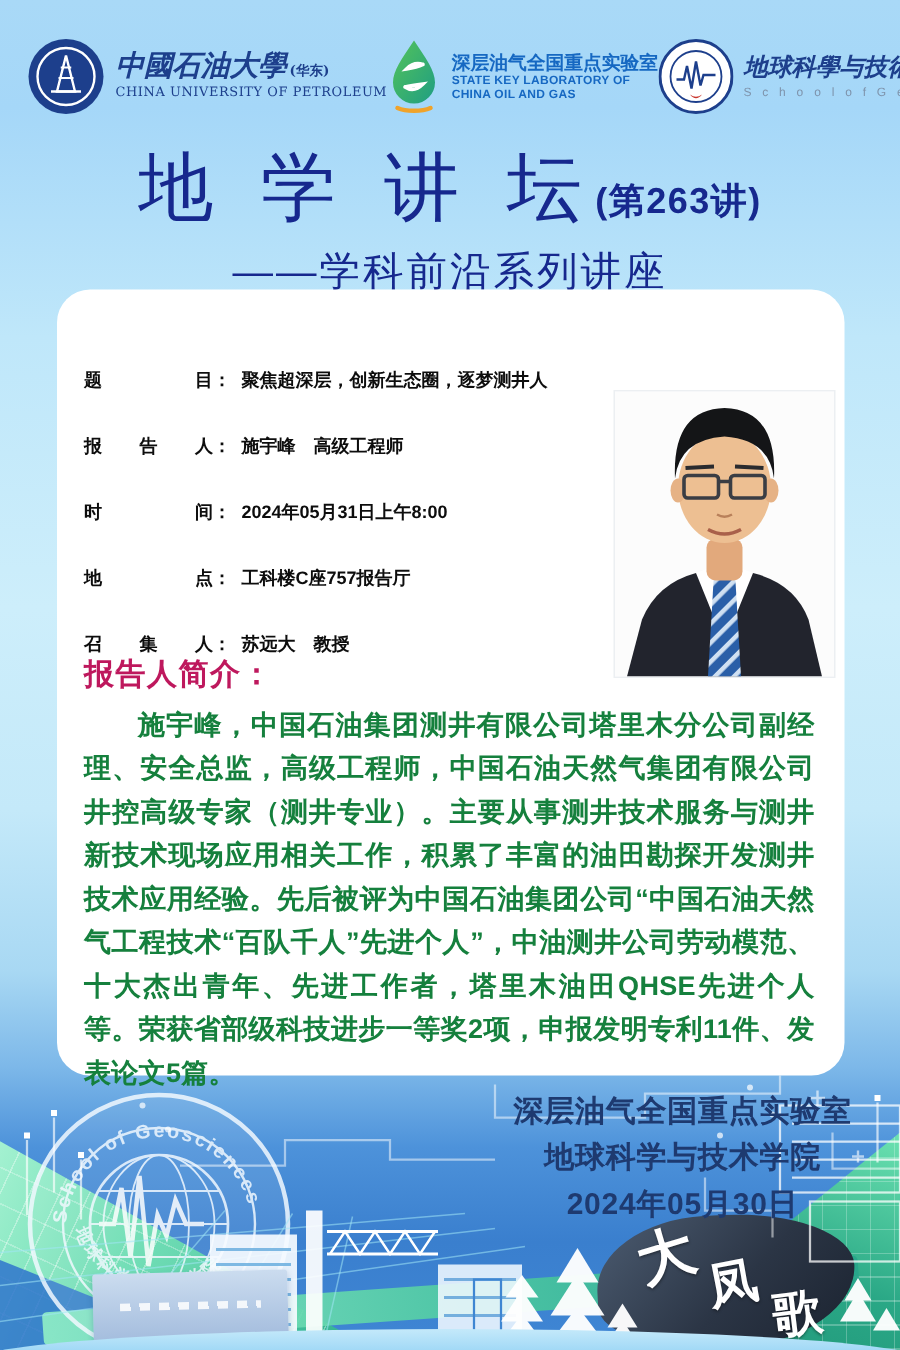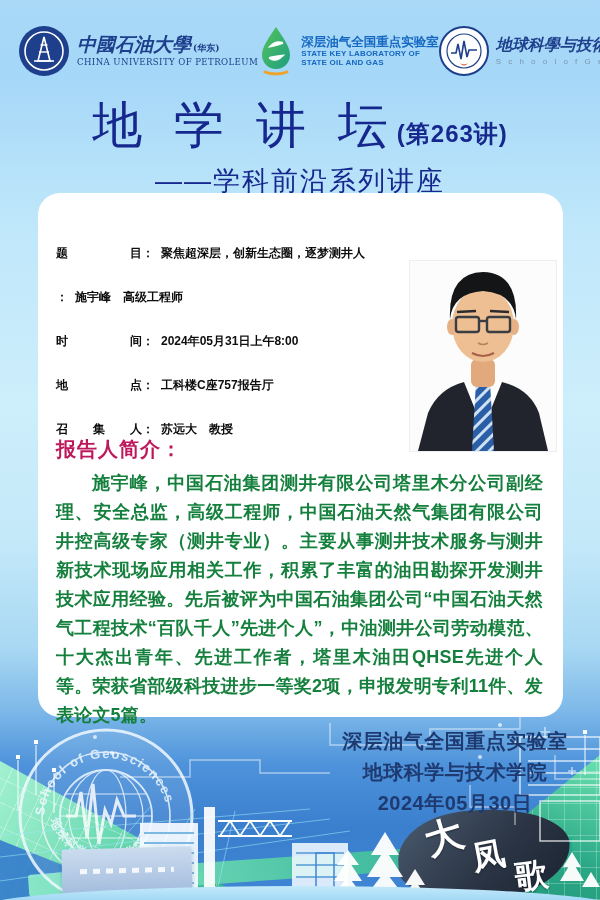--- a/index.html
+++ b/index.html
@@ -115,21 +115,21 @@
               <stop offset="1" stop-color="#1f9e82"></stop>
           </linearGradient>
         </defs>
         <path d="M18 2 C10 14 4 22 4 30 a14 14 0 0 0 28 0 C32 22 26 14 18 2 Z" fill="url(#gdrop)"></path>
         <path d="M12 33 q6 4 12 -2 q-8 1 -12 2 M24 18 q-6 -2 -11 3 q7 -1 11 -3" fill="none" stroke="#ffffff" stroke-width="2.4" stroke-linecap="round"></path>
         <path d="M7 47 a14 5 0 0 0 22 0" fill="none" stroke="#f0a32a" stroke-width="3" stroke-linecap="round"></path>
       </svg>
       <div class="ltxt">
         <div class="l2cn">深层油气全国重点实验室</div>
         <div class="l2en">STATE KEY LABORATORY OF</div>
-        <div class="l2en">STATE OIL AND GAS</div>
+        <div class="l2en">CHINA OIL AND GAS</div>
       </div>
     </div>
 
     <div class="logo">
       <svg width="50" height="50" viewBox="0 0 50 50">
         <circle cx="25" cy="25" r="24" fill="#ffffff" stroke="#1d3f8c" stroke-width="2"></circle>
         <circle cx="25" cy="25" r="17" fill="none" stroke="#1d3f8c" stroke-width="1.2"></circle>
         <polyline points="12,27 17,27 19,18 22,33 25,15 28,31 30,24 38,24" fill="none" stroke="#1d3f8c" stroke-width="1.6"></polyline>
         <path d="M21 37 q4 5 8 0 q-4 3 -8 0" fill="#c9342b"></path>
       </svg>
@@ -147,20 +147,21 @@
     <div class="title-sub">——学科前沿系列讲座</div>
   </div>
 
   <div class="card">
     <div class="row">
       <span class="lab">题目</span>
         <span>：</span>
         <span class="val">聚焦超深层，创新生态圈，逐梦测井人</span>
     </div>
     <div class="row">
+      <span class="lab">报告人</span>
         <span>：</span>
         <span class="val">施宇峰　高级工程师</span>
     </div>
     <div class="row">
       <span class="lab">时间</span>
         <span>：</span>
         <span class="val">2024年05月31日上午8:00</span>
     </div>
     <div class="row">
       <span class="lab">地点</span>

